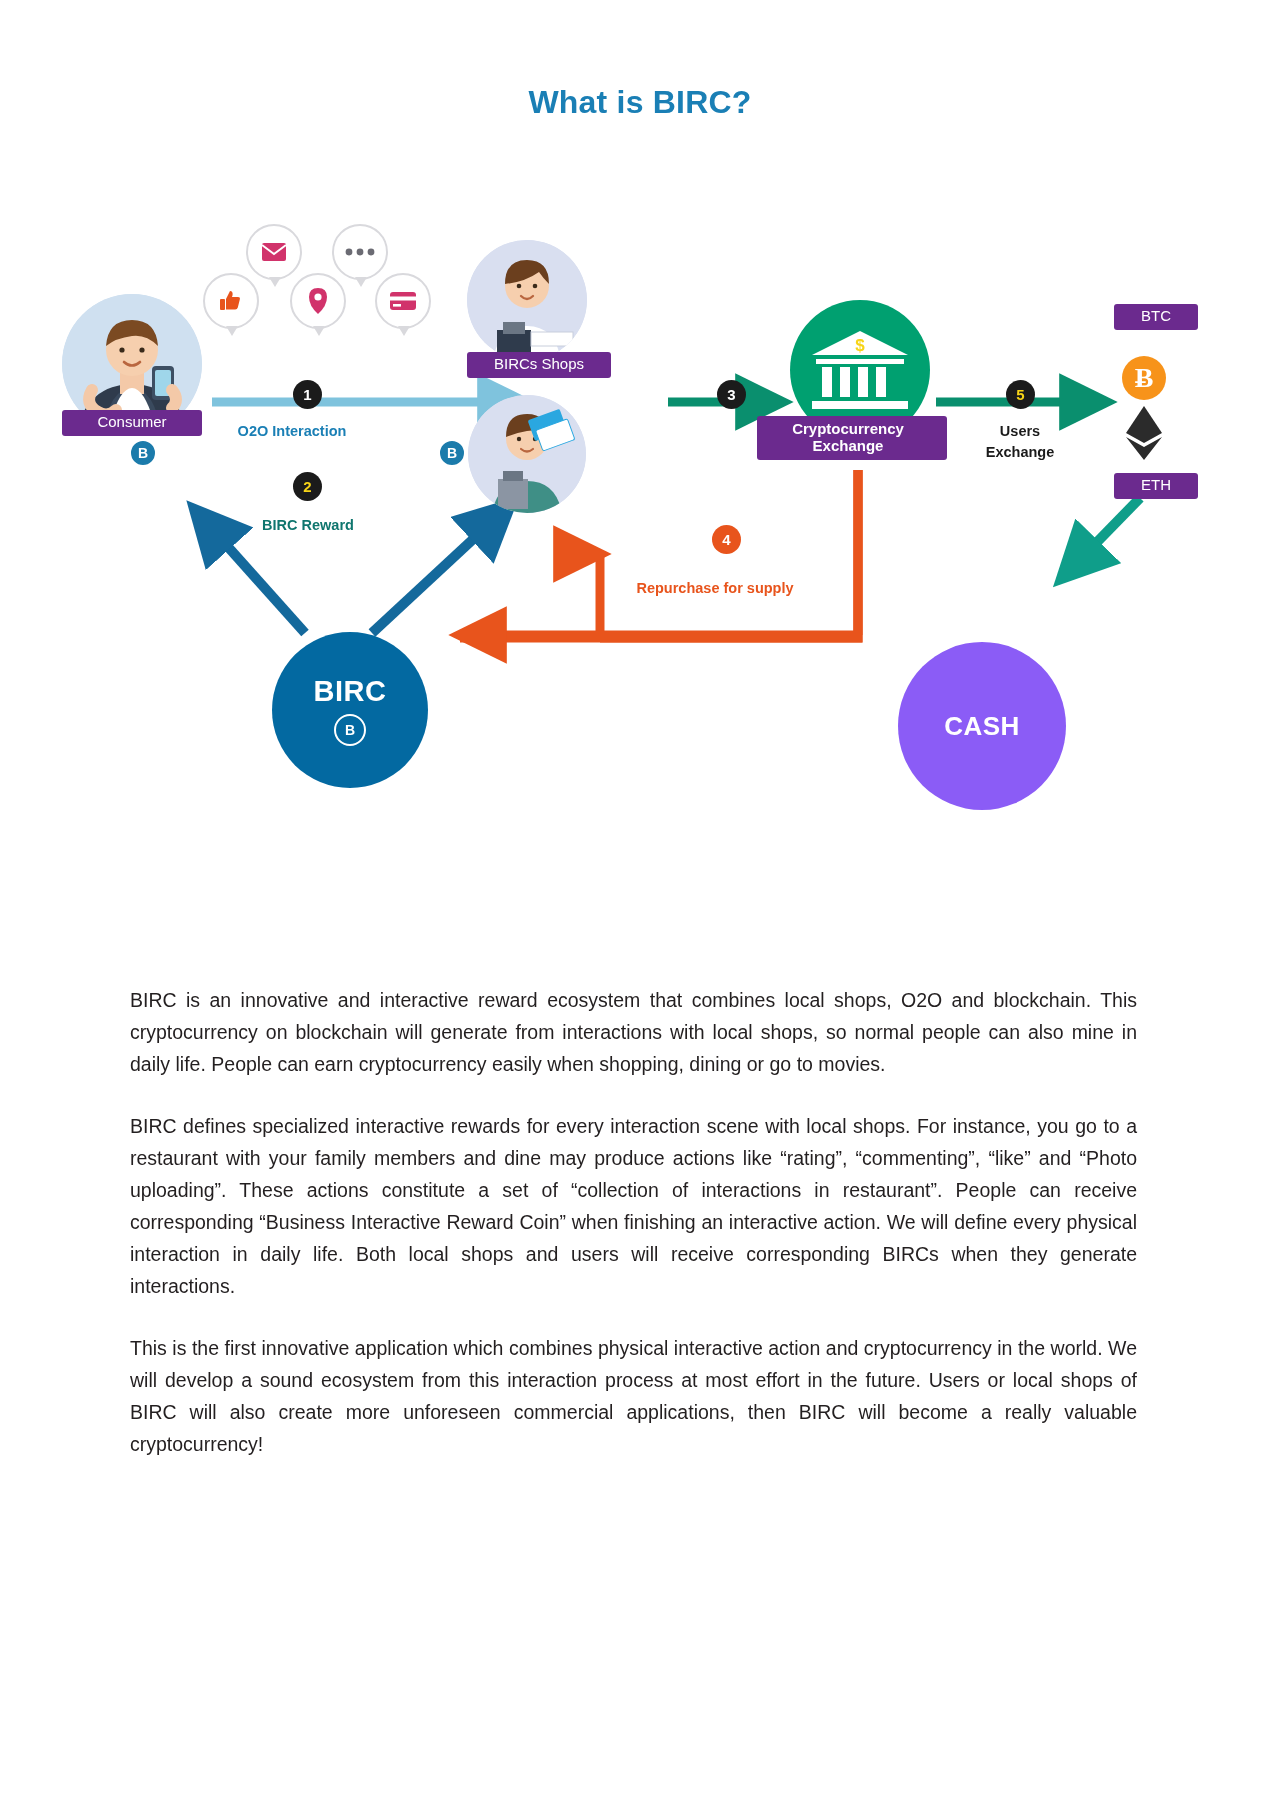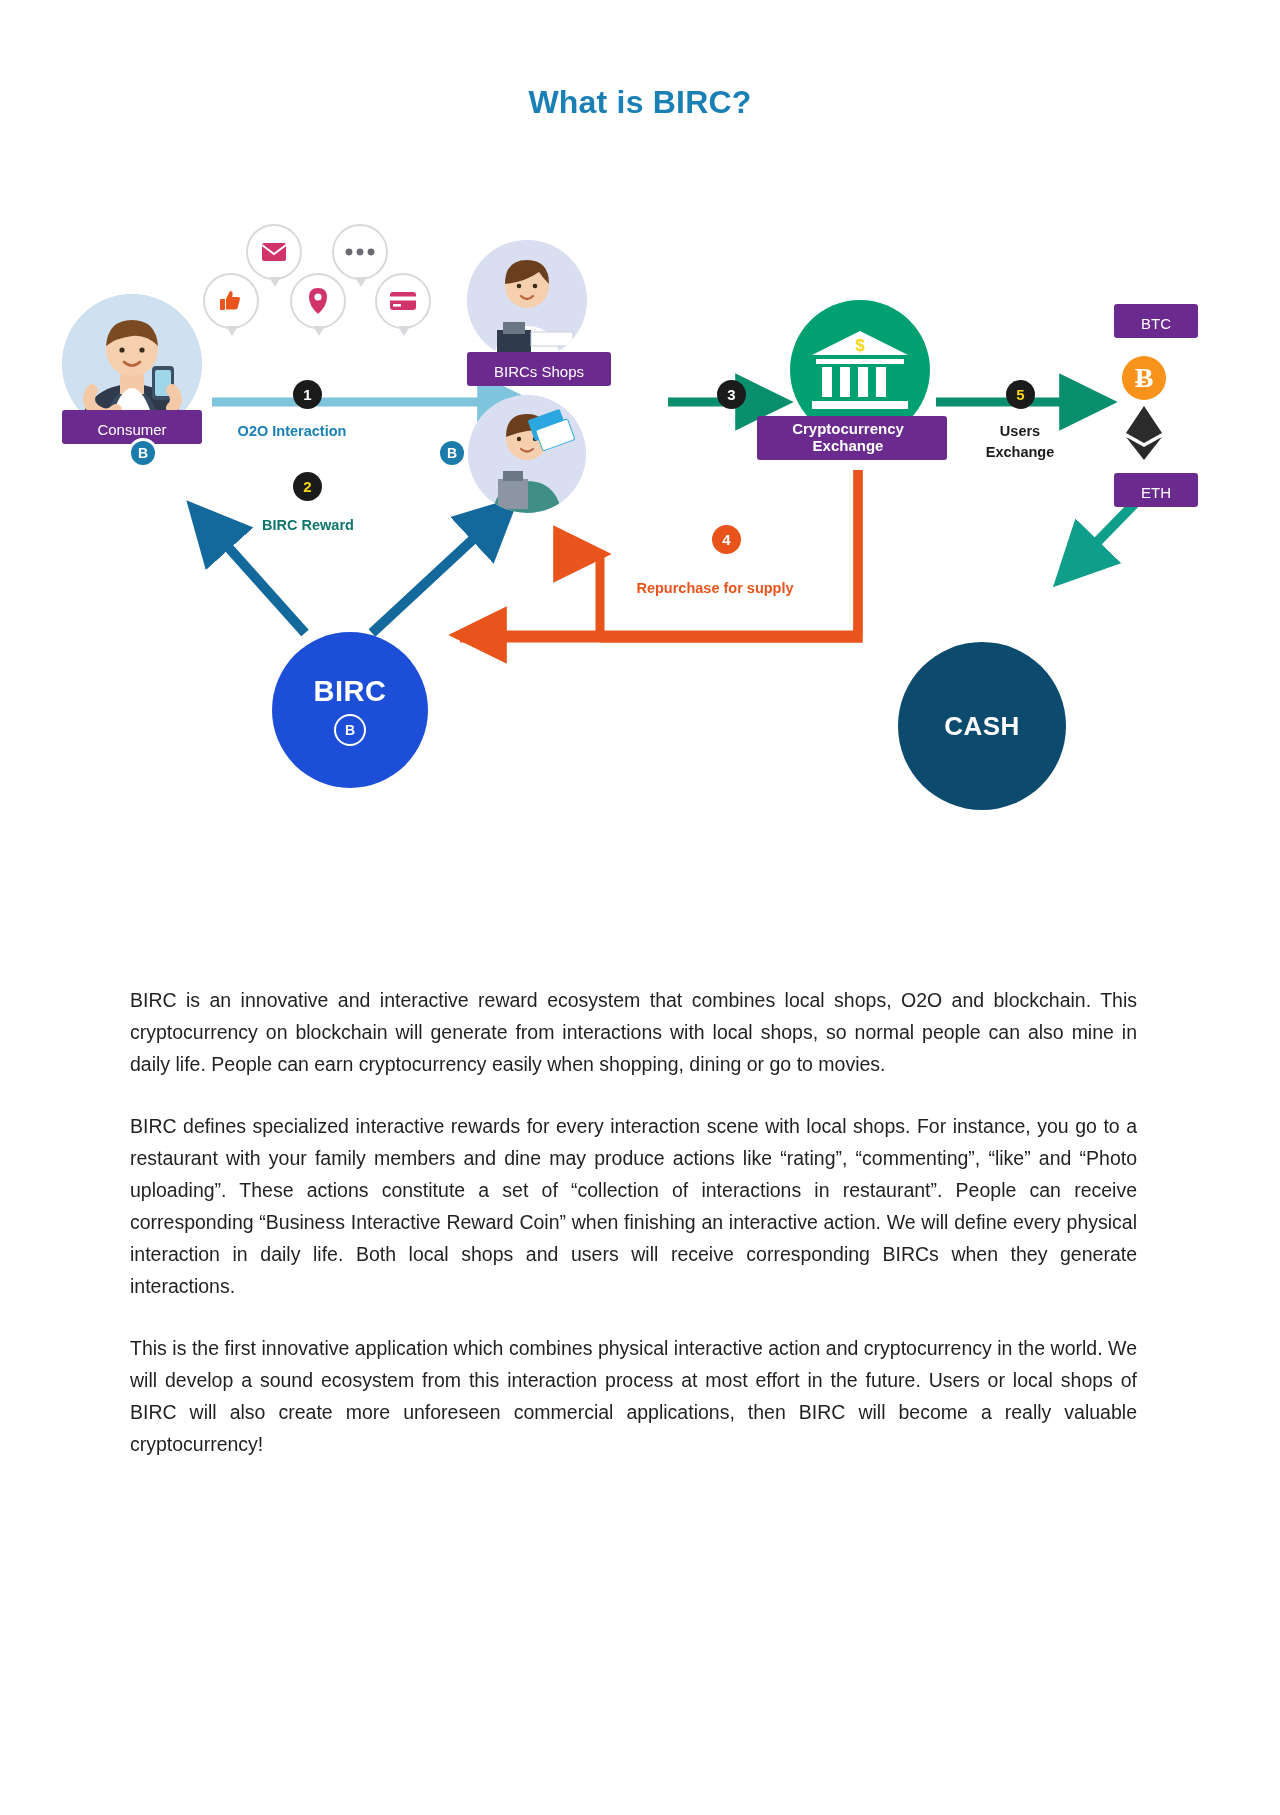--- a/index.html
+++ b/index.html
@@ -44,21 +44,21 @@
     width: 1280px;
     height: 640px;
   }
 
   
   .chip {
     position: absolute;
     background: #6b2a8e;
     color: #ffffff;
     font-size: 15px;
-    padding: 11px 12px 6px 12px;
+    padding: 3px 12px 6px 12px;
     border-radius: 3px;
     white-space: nowrap;
     text-align: center;
     line-height: 1.15;
   }
   .chip.two-line { padding: 4px 12px 5px 4px; font-weight: bold; }
 
   
   .avatar {
     position: absolute;
@@ -116,22 +116,22 @@
   .bigcircle {
     position: absolute;
     border-radius: 50%;
     display: flex;
     flex-direction: column;
     align-items: center;
     justify-content: center;
     color: #ffffff;
     font-weight: bold;
   }
-  .birc-circle { background: #1d4ed8; }
-  .cash-circle { background: #0c4a6e; }
+  .birc-circle { background: #0369a1; }
+  .cash-circle { background: #8b5cf6; }
   .bank-circle { background: #00a070; }
 
   .birc-label { font-size: 29px; letter-spacing: 0.5px; }
   .birc-coin {
     margin-top: 6px;
     width: 28px; height: 28px;
     border-radius: 50%;
     border: 2px solid #ffffff;
     font-size: 14px;
     font-weight: bold;

